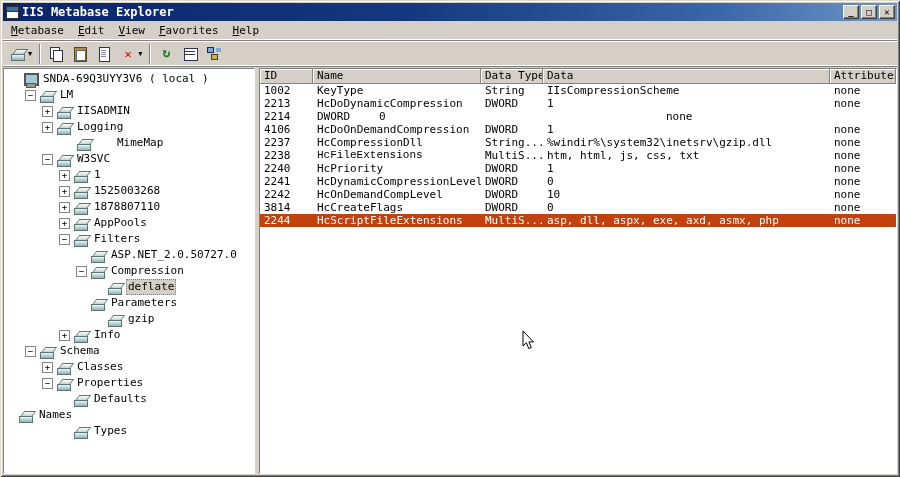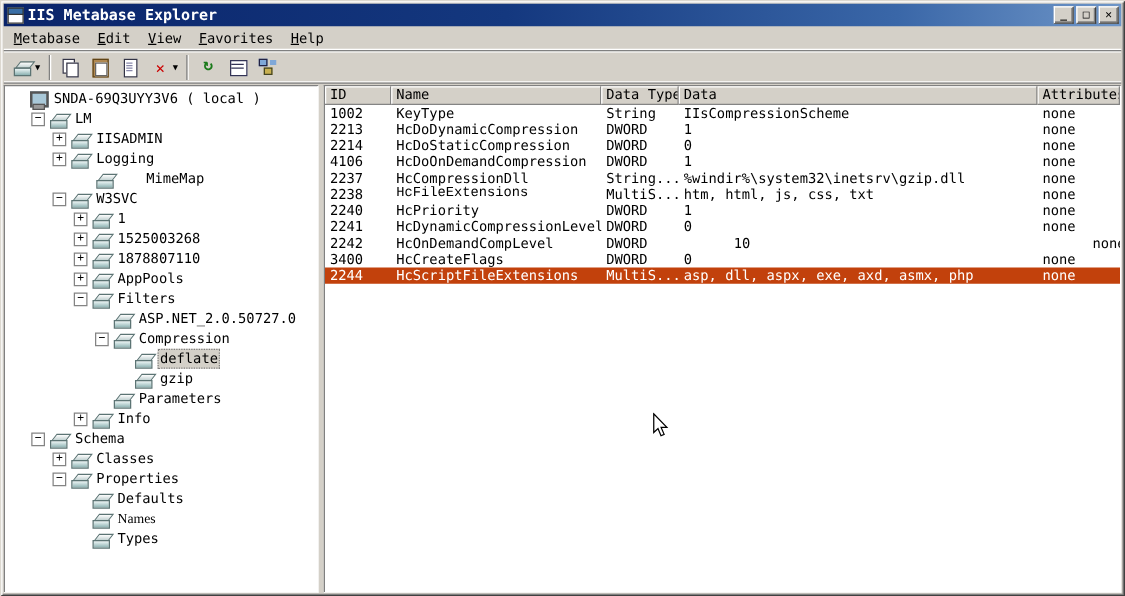--- a/index.html
+++ b/index.html
@@ -229,30 +229,30 @@
         <div class="tree-row" style="padding-left: 72px;">
           <span class="expander">−</span>
           <span class="icon key-icon"></span>
           <span class="tree-label">Compression</span>
         </div>
         <div class="tree-row selected" style="padding-left: 89px;">
           <span class="expander hidden"></span>
           <span class="icon key-icon"></span>
           <span class="tree-label">deflate</span>
         </div>
+        <div class="tree-row" style="padding-left: 72px;">
+          <span class="expander hidden"></span>
+          <span class="icon key-icon"></span>
+          <span class="tree-label">Parameters</span>
+        </div>
         <div class="tree-row" style="padding-left: 89px;">
           <span class="expander hidden"></span>
           <span class="icon key-icon"></span>
           <span class="tree-label">gzip</span>
         </div>
-        <div class="tree-row" style="padding-left: 72px;">
-          <span class="expander hidden"></span>
-          <span class="icon key-icon"></span>
-          <span class="tree-label">Parameters</span>
-        </div>
         <div class="tree-row" style="padding-left: 55px;">
           <span class="expander">+</span>
           <span class="icon key-icon"></span>
           <span class="tree-label">Info</span>
         </div>
         <div class="tree-row" style="padding-left: 21px;">
           <span class="expander">−</span>
           <span class="icon key-icon"></span>
           <span class="tree-label">Schema</span>
         </div>
@@ -264,21 +264,21 @@
         <div class="tree-row" style="padding-left: 38px;">
           <span class="expander">−</span>
           <span class="icon key-icon"></span>
           <span class="tree-label">Properties</span>
         </div>
         <div class="tree-row" style="padding-left: 55px;">
           <span class="expander hidden"></span>
           <span class="icon key-icon"></span>
           <span class="tree-label">Defaults</span>
         </div>
-        <div class="tree-row" style="padding-left: 55px; font-family: Liberation Serif, serif;">
+        <div class="tree-row" style="">
           <span class="expander hidden"></span>
           <span class="icon key-icon"></span>
           <span class="tree-label">Names</span>
         </div>
         <div class="tree-row" style="padding-left: 55px;">
           <span class="expander hidden"></span>
           <span class="icon key-icon"></span>
           <span class="tree-label">Types</span>
         </div>
       </div>
@@ -301,21 +301,20 @@
           </div>
           <div class="list-row">
             <div class="td" style="width: 53px;">2213</div>
             <div class="td" style="width: 168px;">HcDoDynamicCompression</div>
             <div class="td" style="width: 62px;">DWORD</div>
             <div class="td" style="width: 287px;">1</div>
             <div class="td" style="flex: 1 1 0%;">none</div>
           </div>
           <div class="list-row">
             <div class="td" style="width: 53px;">2214</div>
-            <div class="td" style="width: 168px;">HcDoStaticCompression</div>
             <div class="td" style="width: 62px;">DWORD</div>
             <div class="td" style="width: 287px;">0</div>
             <div class="td" style="flex: 1 1 0%;">none</div>
           </div>
           <div class="list-row">
             <div class="td" style="width: 53px;">4106</div>
             <div class="td" style="width: 168px;">HcDoOnDemandCompression</div>
             <div class="td" style="width: 62px;">DWORD</div>
             <div class="td" style="width: 287px;">1</div>
             <div class="td" style="flex: 1 1 0%;">none</div>
@@ -345,25 +344,25 @@
             <div class="td" style="width: 53px;">2241</div>
             <div class="td" style="width: 168px;">HcDynamicCompressionLevel</div>
             <div class="td" style="width: 62px;">DWORD</div>
             <div class="td" style="width: 287px;">0</div>
             <div class="td" style="flex: 1 1 0%;">none</div>
           </div>
           <div class="list-row">
             <div class="td" style="width: 53px;">2242</div>
             <div class="td" style="width: 168px;">HcOnDemandCompLevel</div>
             <div class="td" style="width: 62px;">DWORD</div>
-            <div class="td" style="width: 287px; margin-left: 40px;">10</div>
-            <div class="td" style="flex: 1 1 0%;">none</div>
-          </div>
-          <div class="list-row">
-            <div class="td" style="width: 53px;">3400</div>
+            <div class="td" style="width: 287px;">10</div>
+            <div class="td" style="flex: 1 1 0%;">none</div>
+          </div>
+          <div class="list-row">
+            <div class="td" style="width: 53px;">3814</div>
             <div class="td" style="width: 168px;">HcCreateFlags</div>
             <div class="td" style="width: 62px;">DWORD</div>
             <div class="td" style="width: 287px;">0</div>
             <div class="td" style="flex: 1 1 0%;">none</div>
           </div>
           <div class="list-row selected">
             <div class="td" style="width: 53px;">2244</div>
             <div class="td" style="width: 168px;">HcScriptFileExtensions</div>
             <div class="td" style="width: 62px;">MultiS...</div>
             <div class="td" style="width: 287px;">asp, dll, aspx, exe, axd, asmx, php</div>

